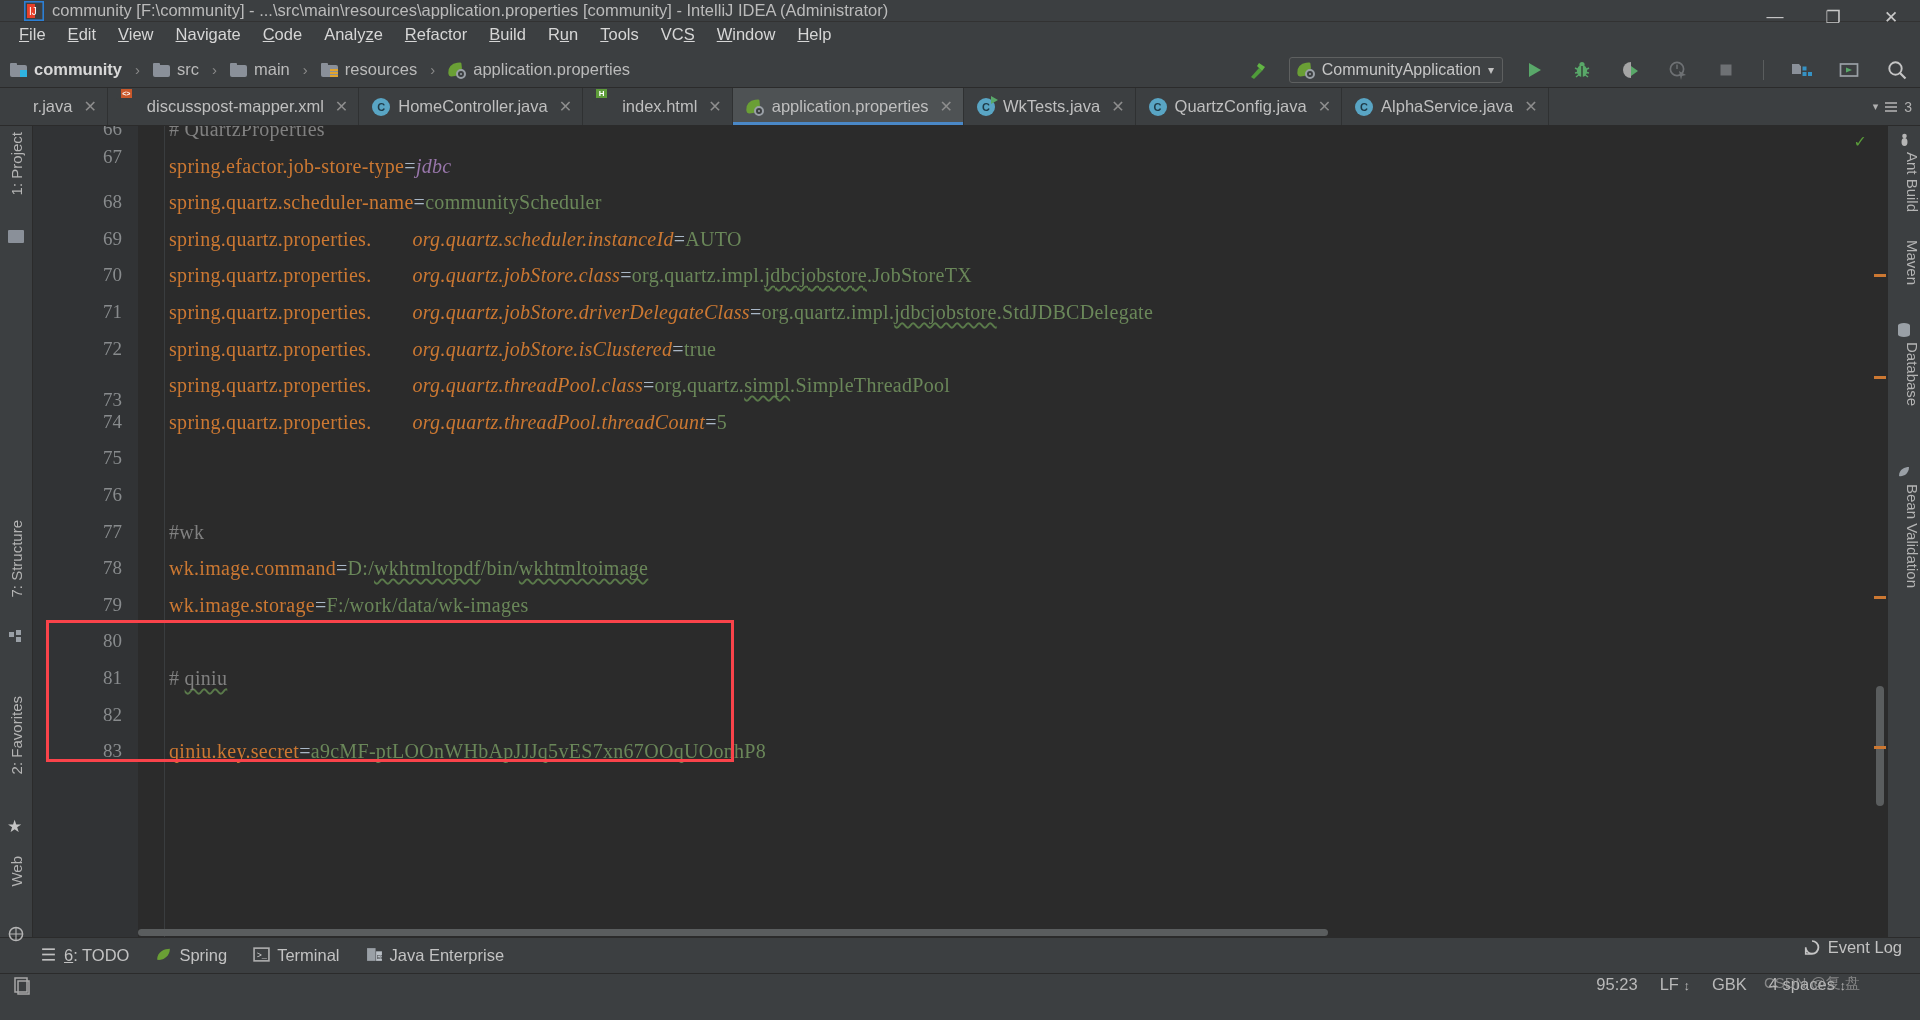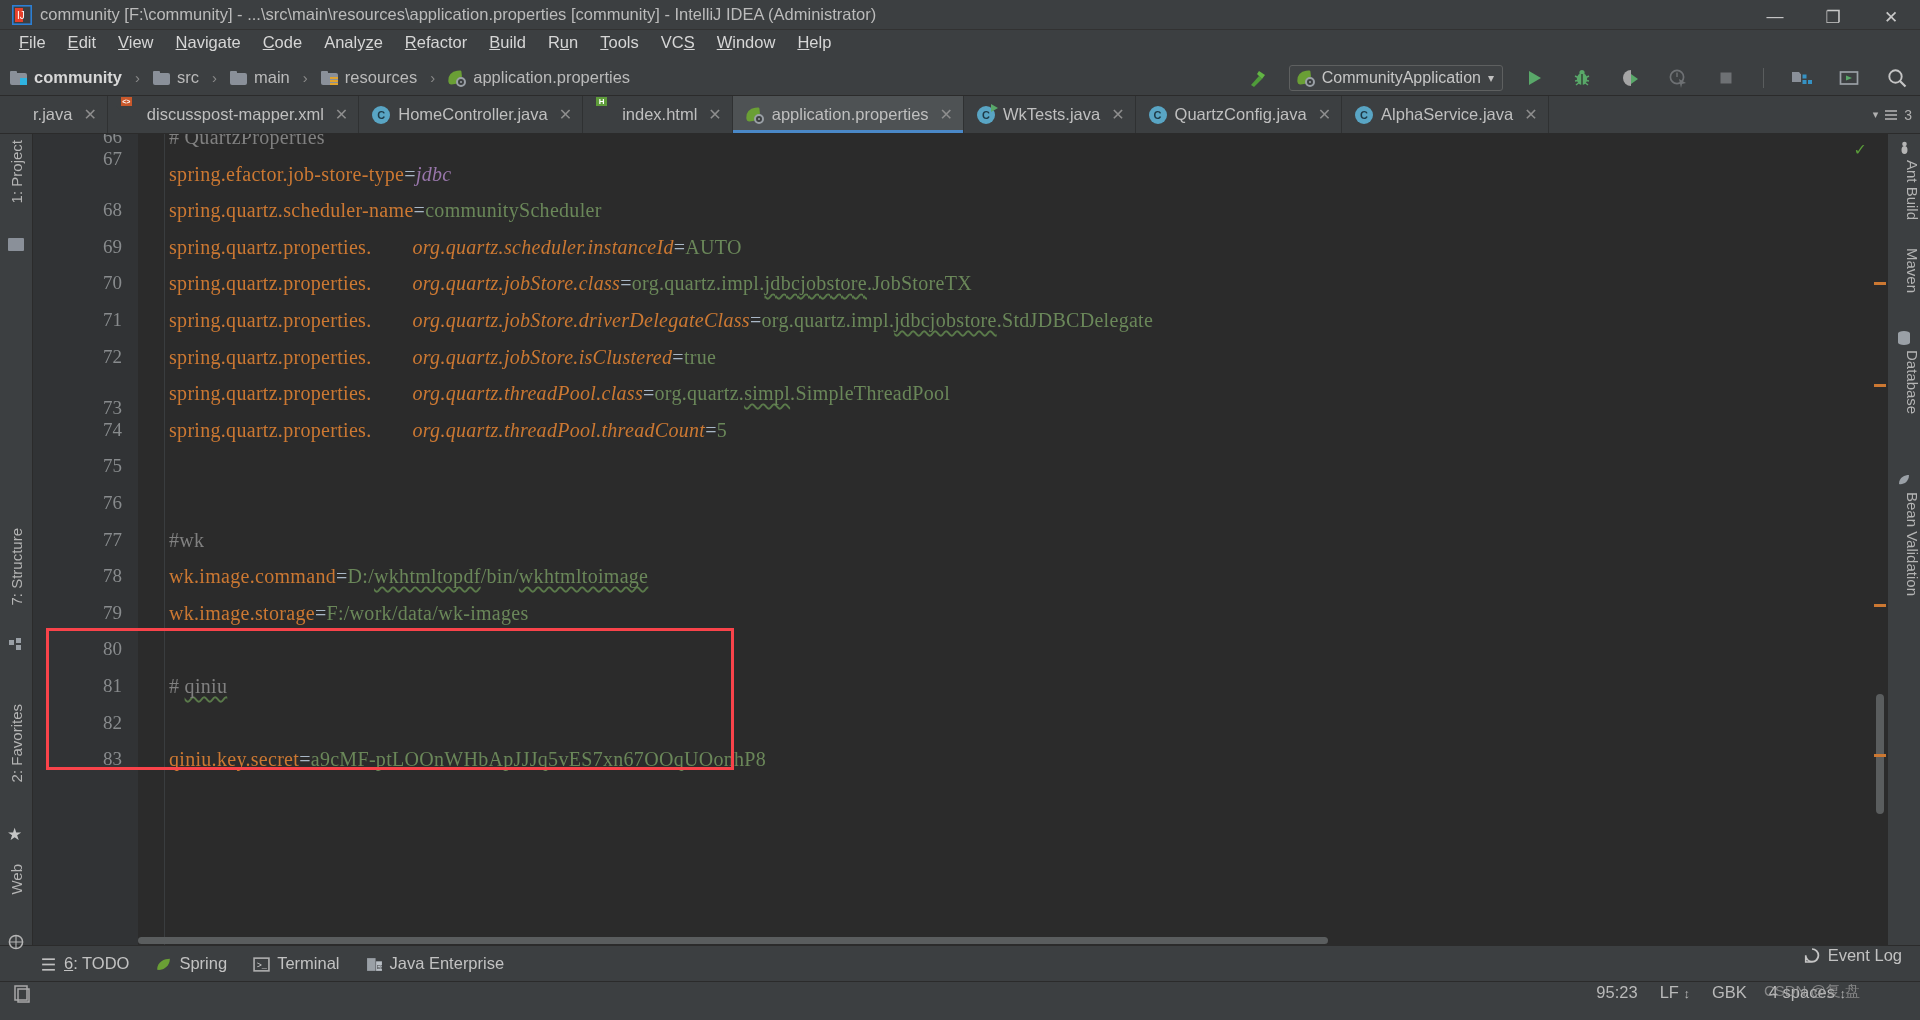--- a/index.html
+++ b/index.html
@@ -4,22 +4,22 @@
 <style>
   * { margin:0; padding:0; box-sizing:border-box; }
   html,body {
     width:1920px; height:1020px; overflow:hidden;
     background:#3c3f41;
     font-family:"Liberation Sans", sans-serif;
     -webkit-font-smoothing:antialiased;
   }
   
   .titlebar{
-    height:30px; background:#3c3f41; display:flex; align-items:center;
-    padding-left:12px; position:relative; border-bottom:1px solid #323232;
+    height:22px; background:#3c3f41; display:flex; align-items:center;
+    padding-left:24px; position:relative; border-bottom:1px solid #323232;
   }
   .ij-logo{ width:20px; height:20px; position:relative; flex:none; margin-right:8px; }
   .title-text{ color:#bbbbbb; font-size:16.5px; white-space:nowrap; }
   .win-ctrls{ position:absolute; right:0; top:0; height:34px; display:flex; align-items:center; }
   .win-btn{ width:58px; height:34px; display:flex; align-items:center; justify-content:center;
             color:#c8c8c8; font-size:17px; }
   
   .menubar{ height:30px; background:#3c3f41; display:flex; align-items:flex-start; padding-left:8px; }
   .menu-item{ color:#d6d6d6; font-size:16.5px; padding:3px 11px; white-space:nowrap; }
   .mn-u{ text-decoration:underline; }
@@ -100,21 +100,21 @@
   .caret-col{ position:absolute; top:0; bottom:0; width:1px; background:#3a3d3f; }
   
   .vscroll{ position:absolute; right:0; top:0; bottom:0; width:14px; background:#2b2b2b; }
   .vthumb{ position:absolute; right:3px; width:8px; background:#5a5d5e; border-radius:4px; }
   .hscroll{ position:absolute; left:105px; right:14px; bottom:0; height:10px; }
   .hthumb{ position:absolute; left:0; height:7px; background:#5a5d5e; border-radius:4px; bottom:1px;}
   .insp-ok{ position:absolute; right:20px; top:6px; color:#5a9c3a; font-size:16px; }
   
   .toolwin{ height:36px; background:#3c3f41; display:flex; align-items:center; padding-left:40px;
             gap:26px; border-top:1px solid #2b2b2b; }
-  .tw-item{ display:flex; align-items:flex-end; gap:7px; color:#c2c2c2; font-size:16.5px; white-space:nowrap;}
+  .tw-item{ display:flex; align-items:flex-start; gap:7px; color:#c2c2c2; font-size:16.5px; white-space:nowrap;}
   .statusbar{ height:22px; background:#3c3f41; display:flex; align-items:center; position:relative;
               padding-left:14px; border-top:1px solid #2b2b2b; }
   .sb-right{ position:absolute; right:12px; display:flex; align-items:center; gap:22px;
              color:#b9b9b9; font-size:16.5px; }
   .wmark{ position:absolute; right:60px; bottom:2px; color:#9d9d9d; font-size:15px; opacity:.75;}
   .evlog{ position:absolute; right:18px; top:-36px; display:flex; align-items:center; gap:7px;
           color:#c2c2c2; font-size:16.5px; }
 </style>
 </head>
 <body>
@@ -343,21 +343,21 @@
     </div>
     <svg width="16" height="16" style="position:absolute;left:8px;top:800px" viewBox="0 0 16 16">
       <circle cx="8" cy="8" r="6.6" fill="none" stroke="#b5b5b5" stroke-width="1.5"></circle>
       <path d="M8 1.5 L8 14.5 M1.5 8 L14.5 8" stroke="#b5b5b5" stroke-width="1.1"></path>
     </svg>
   </div>
 
   <div class="editor">
     <div class="gutter" id="gutter">
         <div class="gutter-line" style="top: -8px;">66</div>
-        <div class="gutter-line" style="top: 14px;">67</div>
+        <div class="gutter-line" style="top: 20px;">67</div>
         <div class="gutter-line" style="top: 65.2px;">68</div>
         <div class="gutter-line" style="top: 101.8px;">69</div>
         <div class="gutter-line" style="top: 138.4px;">70</div>
         <div class="gutter-line" style="top: 175px;">71</div>
         <div class="gutter-line" style="top: 211.6px;">72</div>
         <div class="gutter-line" style="top: 263px;">73</div>
         <div class="gutter-line" style="top: 284.8px;">74</div>
         <div class="gutter-line" style="top: 321.4px;">75</div>
         <div class="gutter-line" style="top: 358px;">76</div>
         <div class="gutter-line" style="top: 394.6px;">77</div>

